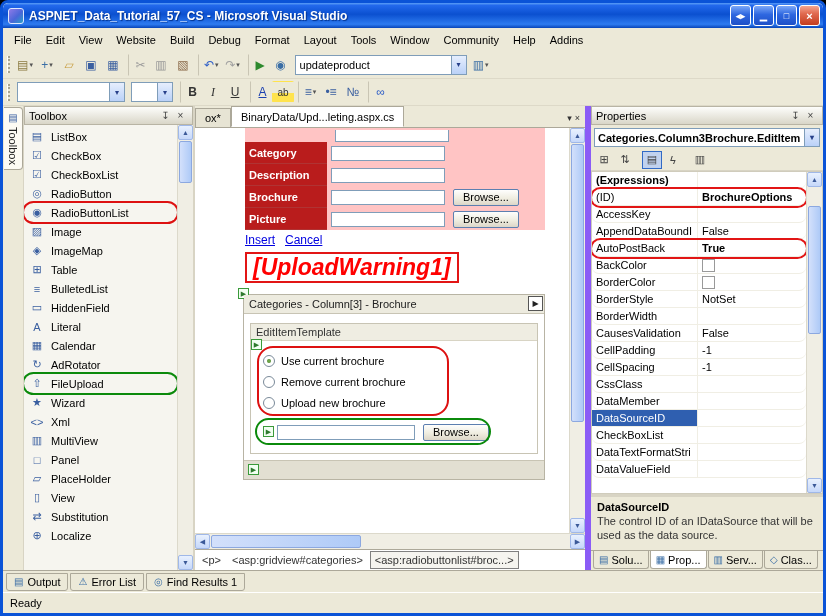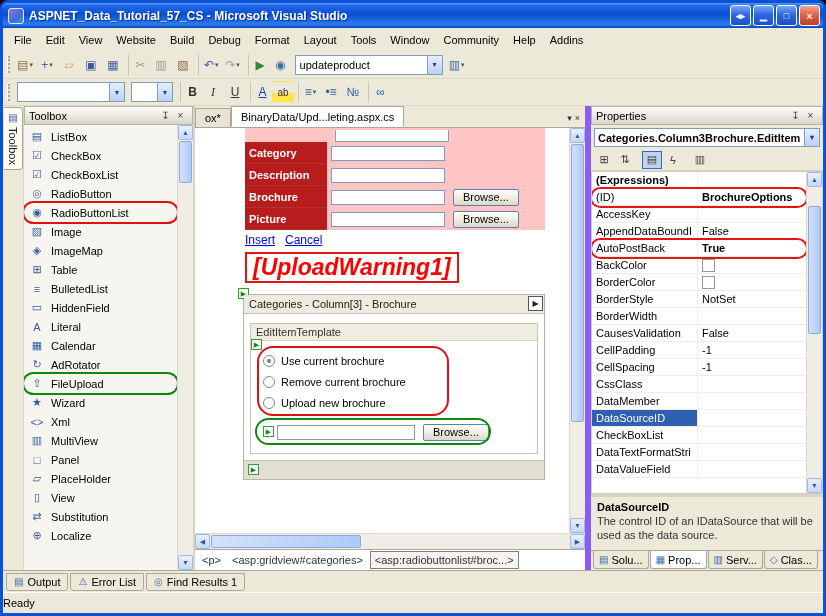--- a/index.html
+++ b/index.html
@@ -149,21 +149,21 @@
     background:linear-gradient(#E6EEFD,#BAD1F8); display:flex; align-items:center; justify-content:center;
     color:#27408B; font-size:8px; }
   .ptoolbar { flex:0 0 22px; display:flex; align-items:center; gap:1px; padding:1px 3px;
     border-bottom:1px solid #D8D4C4; }
   .pticon { width:20px; height:18px; display:flex; align-items:center; justify-content:center;
     font-size:11px; color:#444; border:1px solid transparent; }
   .pticon[data-pressed="true"] { border:1px solid #316AC5; background:#C1D2EE; }
   .pticon[data-sep="true"] { margin-left:6px; }
   .pgrid-wrap { flex:1; display:flex; min-height:0; background:#fff; border:1px solid #D0CCBC; }
   .pgrid { flex:1; overflow:hidden; }
-  .prow { display:flex; align-items:stretch; height:17px; border-bottom:1px solid #F0EEE4; position:relative; }
+  .prow { display:flex; align-items:stretch; height:17px; border-bottom:1px solid #F0EEE4; position:relative;border-radius:7px; }
   .pname { width:106px; padding-left:4px; display:flex; align-items:center; border-right:1px solid #F0EEE4;
     overflow:hidden; white-space:nowrap; }
   .pval { flex:1; padding-left:4px; display:flex; align-items:center; overflow:hidden; white-space:nowrap;text-align:right; }
   .prow[data-flags~="bold"] .pval { font-weight:bold; }
   .prow[data-flags~="name-bold"] .pname { font-weight:bold; }
   .prow[data-flags~="selected"] .pname { background:#2F5FB0; color:#fff; }
   .prow[data-flags~="ring-red"] { box-shadow:0 0 0 2px #E21515; border-radius:9px; z-index:2; }
   .prow[data-flags~="colorbox"] .pval::before { content:""; width:11px; height:11px; border:1px solid #999;
     background:#fff; display:inline-block; margin-right:3px; }
   .pdesc { flex:0 0 56px; border-top:3px solid #D8D4C4; padding:4px 6px; background:#ECE9D8; }
@@ -175,21 +175,21 @@
     border-top:none; background:#ECE9D8; border-radius:0 0 3px 3px; white-space:nowrap; }
   .ptab[data-active="true"] { background:#fff; }
   .ptab .glyph, .btab .glyph { color:#3A6EA5; font-size:10px; }
 
   
   .bottomtabs { flex:0 0 22px; background:#ECE9D8; border-top:1px solid #ACA899; display:flex;
     align-items:center; gap:2px; padding-left:3px; }
   .btab { height:18px; display:flex; align-items:center; gap:4px; padding:0 7px; border:1px solid #ACA899;
     background:#ECE9D8; border-radius:0 0 3px 3px; white-space:nowrap; }
   .statusbar { flex:0 0 21px; background:#ECE9D8; border-top:1px solid #fff; display:flex;
-    align-items:center; }
+    align-items:center; padding-left:7px; }
 </style>
 </head>
 <body>
 
 <div class="window">
 
   <div class="titlebar">
     <span class="app-icon"></span>
     <span class="title-text">ASPNET_Data_Tutorial_57_CS - Microsoft Visual Studio</span>
     <span class="rep">
@@ -259,21 +259,21 @@
         <span class="tbtn" data-dd="false" data-sep="false" style="color: rgb(138, 106, 74);">▧</span>
       
         <span class="tbtn" data-dd="true" data-sep="true" style="color: rgb(46, 94, 200);">↶</span>
       
         <span class="tbtn" data-dd="true" data-sep="false" style="color: rgb(160, 160, 160);">↷</span>
       
         <span class="tbtn" data-dd="false" data-sep="true" style="color: rgb(46, 138, 46);">▶</span>
       
         <span class="tbtn" data-dd="false" data-sep="false" style="color: rgb(58, 110, 165);">◉</span>
       </span>
-    <span class="combo" style="width:148px;">
+    <span class="combo" style="width:172px;">
       <span>updateproduct</span>
       <span class="arrow">▾</span>
     </span>
     <span class="rep">
       
     
         <span class="tbtn" data-dd="true" data-sep="false" style="color: rgb(58, 110, 165);">▥</span>
       </span>
   </div>
 

